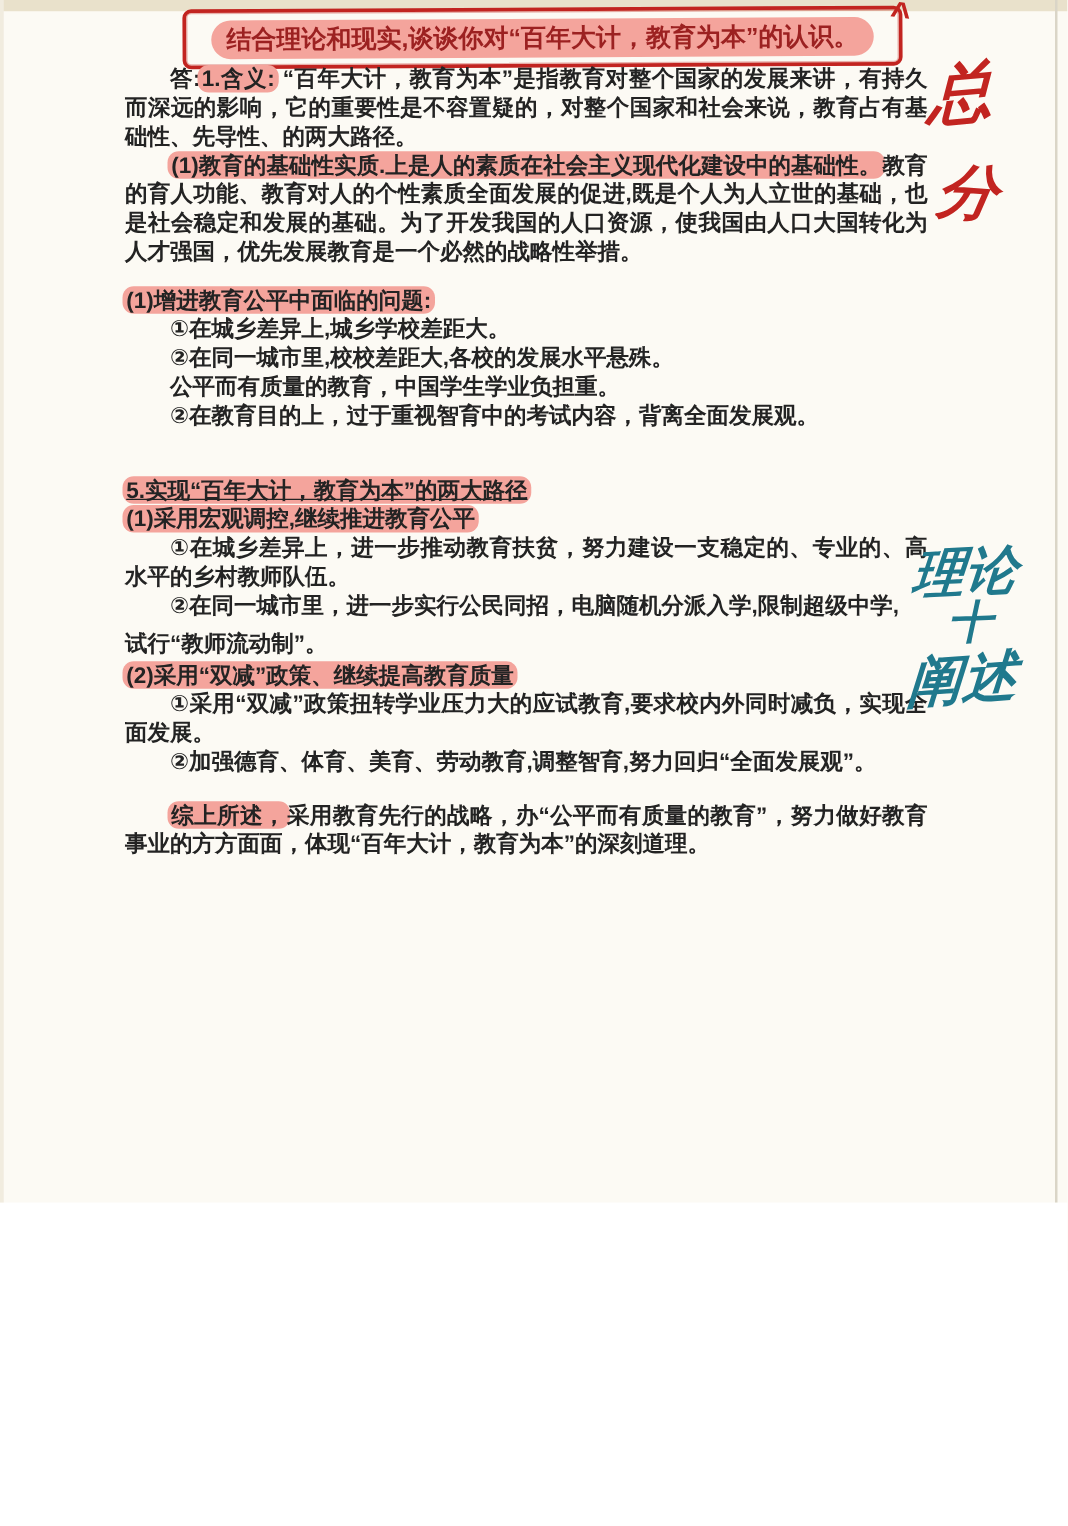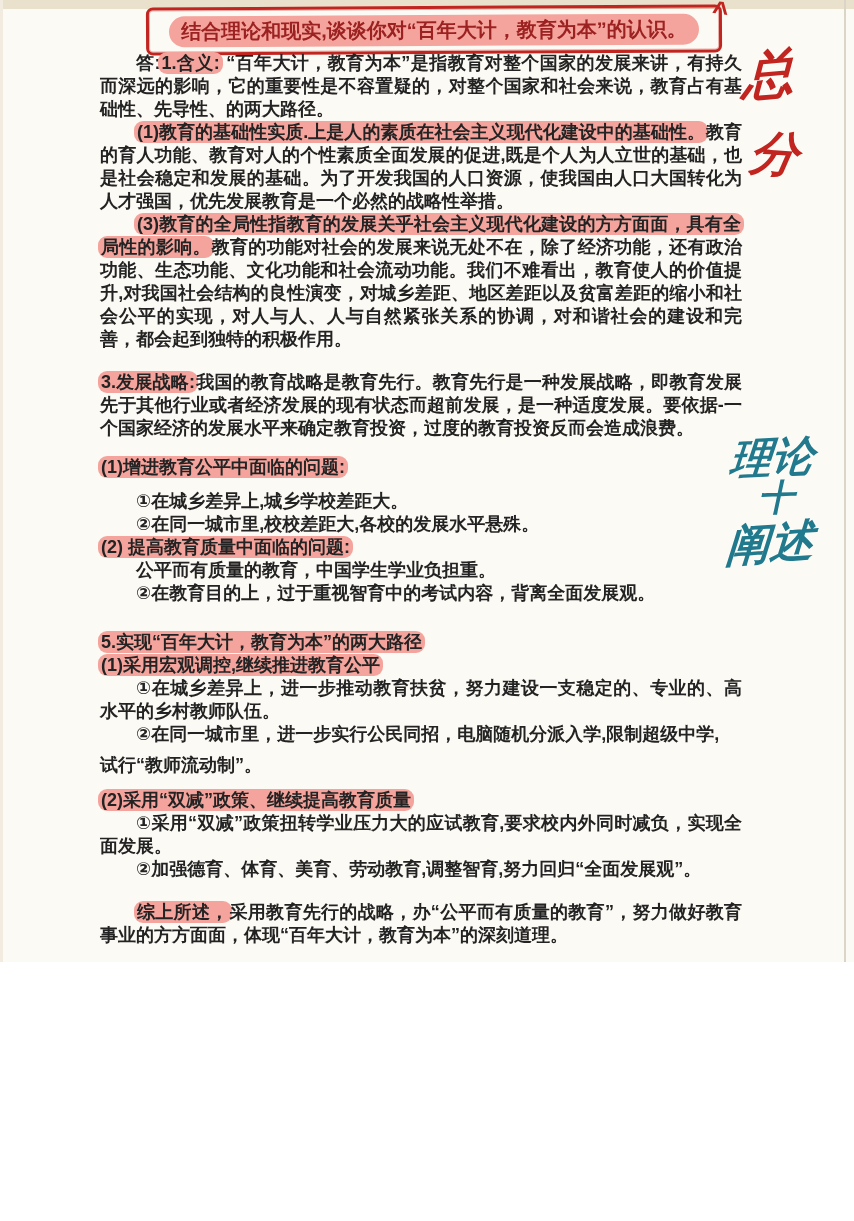--- a/index.html
+++ b/index.html
@@ -66,34 +66,31 @@
   <div class="edge-right"></div>
 
   <div class="title-box">
     <span class="title-pill">结合理论和现实,谈谈你对“百年大计，教育为本”的认识。</span>
   </div>
   <div class="caret ann-red">^</div>
 
   <div class="doc-text" id="doc-text">
       <p style="margin-top: 0px; text-indent: 2em;"><span class="">答:</span><span class="hl">1.含义:</span><span class=""> “百年大计，教育为本”是指教育对整个国家的发展来讲，有持久而深远的影响，它的重要性是不容置疑的，对整个国家和社会来说，教育占有基础性、先导性、的两大路径。</span></p>
       <p style="margin-top: 0px; text-indent: 2em;"><span class="hl">(1)教育的基础性实质.上是人的素质在社会主义现代化建设中的基础性。</span><span class="">教育的育人功能、教育对人的个性素质全面发展的促进,既是个人为人立世的基础，也是社会稳定和发展的基础。为了开发我国的人口资源，使我国由人口大国转化为人才强国，优先发展教育是一个必然的战略性举措。</span></p>
-      <p style="margin-top: 0px; text-indent: 2em;"><span class="hl">(3)教育的全局性指教育的发展关乎社会主义现代化建设的方方面面，具有全局性的影响。</span><span class="">教育的功能对社会的发展来说无处不在，除了经济功能，还有政治功能、生态功能、文化功能和社会流动功能。我们不难看出，教育使人的价值提升,对我国社会结构的良性演变，对城乡差距、地区差距以及贫富差距的缩小和社会公平的实现，对人与人、人与自然紧张关系的协调，对和谐社会的建设和完善，都会起到独特的积极作用。</span></p>
-      <p style="margin-top: 20px; text-indent: 0em;"><span class="hl">3.发展战略:</span><span class="">我国的教育战略是教育先行。教育先行是一种发展战略，即教育发展先于其他行业或者经济发展的现有状态而超前发展，是一种适度发展。要依据-一个国家经济的发展水平来确定教育投资，过度的教育投资反而会造成浪费。</span></p>
       <p style="margin-top: 16px; text-indent: 0em;"><span class="hl">(1)增进教育公平中面临的问题:</span></p>
-      <p style="margin-top: 11px; text-indent: 2em;"><span class="">①在城乡差异上,城乡学校差距大。</span></p>
+      <p style="margin-top: 0px; text-indent: 2em;"><span class="">①在城乡差异上,城乡学校差距大。</span></p>
       <p style="margin-top: 0px; text-indent: 2em;"><span class="">②在同一城市里,校校差距大,各校的发展水平悬殊。</span></p>
-      <p style="margin-top: 0px; text-indent: 0em;"><span class="hl">(2) 提高教育质量中面临的问题:</span></p>
       <p style="margin-top: 0px; text-indent: 2em;"><span class="">公平而有质量的教育，中国学生学业负担重。</span></p>
       <p style="margin-top: 0px; text-indent: 2em;"><span class="">②在教育目的上，过于重视智育中的考试内容，背离全面发展观。</span></p>
-      <p style="margin-top: 26px; text-indent: 0em;"><span class="hl">5.实现“百年大计，教育为本”的两大路径</span></p>
+      <p style="margin-top: 37px; text-indent: 0em; text-decoration: underline;"><span class="hl">5.实现“百年大计，教育为本”的两大路径</span></p>
       <p style="margin-top: 0px; text-indent: 0em;"><span class="hl">(1)采用宏观调控,继续推进教育公平</span></p>
       <p style="margin-top: 0px; text-indent: 2em;"><span class="">①在城乡差异上，进一步推动教育扶贫，努力建设一支稳定的、专业的、高水平的乡村教师队伍。</span></p>
       <p style="margin-top: 0px; text-indent: 2em;"><span class="">②在同一城市里，进一步实行公民同招，电脑随机分派入学,限制超级中学,</span></p>
       <p style="margin-top: 8px; text-indent: 0em;"><span class="">试行“教师流动制”。</span></p>
-      <p style="margin-top: 12px; text-indent: 0em;"><span class="hl">(2)采用“双减”政策、继续提高教育质量</span></p>
+      <p style="margin-top: 2px; text-indent: 0em;"><span class="hl">(2)采用“双减”政策、继续提高教育质量</span></p>
       <p style="margin-top: 0px; text-indent: 2em;"><span class="">①采用“双减”政策扭转学业压力大的应试教育,要求校内外同时减负，实现全面发展。</span></p>
       <p style="margin-top: 0px; text-indent: 2em;"><span class="">②加强德育、体育、美育、劳动教育,调整智育,努力回归“全面发展观”。</span></p>
       <p style="margin-top: 20px; text-indent: 2em;"><span class="hl">综上所述，</span><span class="">采用教育先行的战略，办“公平而有质量的教育”，努力做好教育事业的方方面面，体现“百年大计，教育为本”的深刻道理。</span></p>
     </div>
 
   <div class="ann ann-red ann-zong-top">总</div>
   <div class="ann ann-red ann-fen">分</div>
   <div class="ann ann-teal ann-lilun">理论</div>
   <div class="ann ann-teal ann-plus">十</div>
   <div class="ann ann-teal ann-chanshu">阐述</div>

